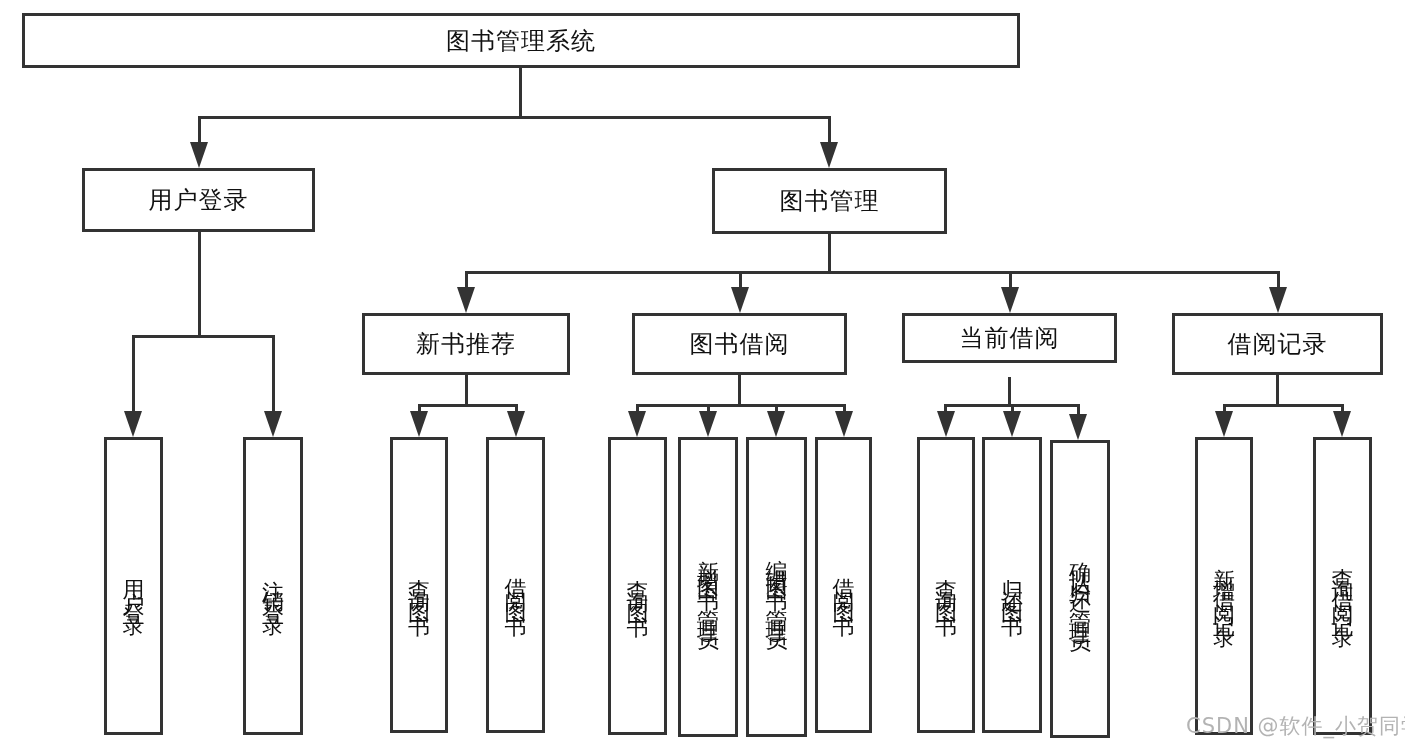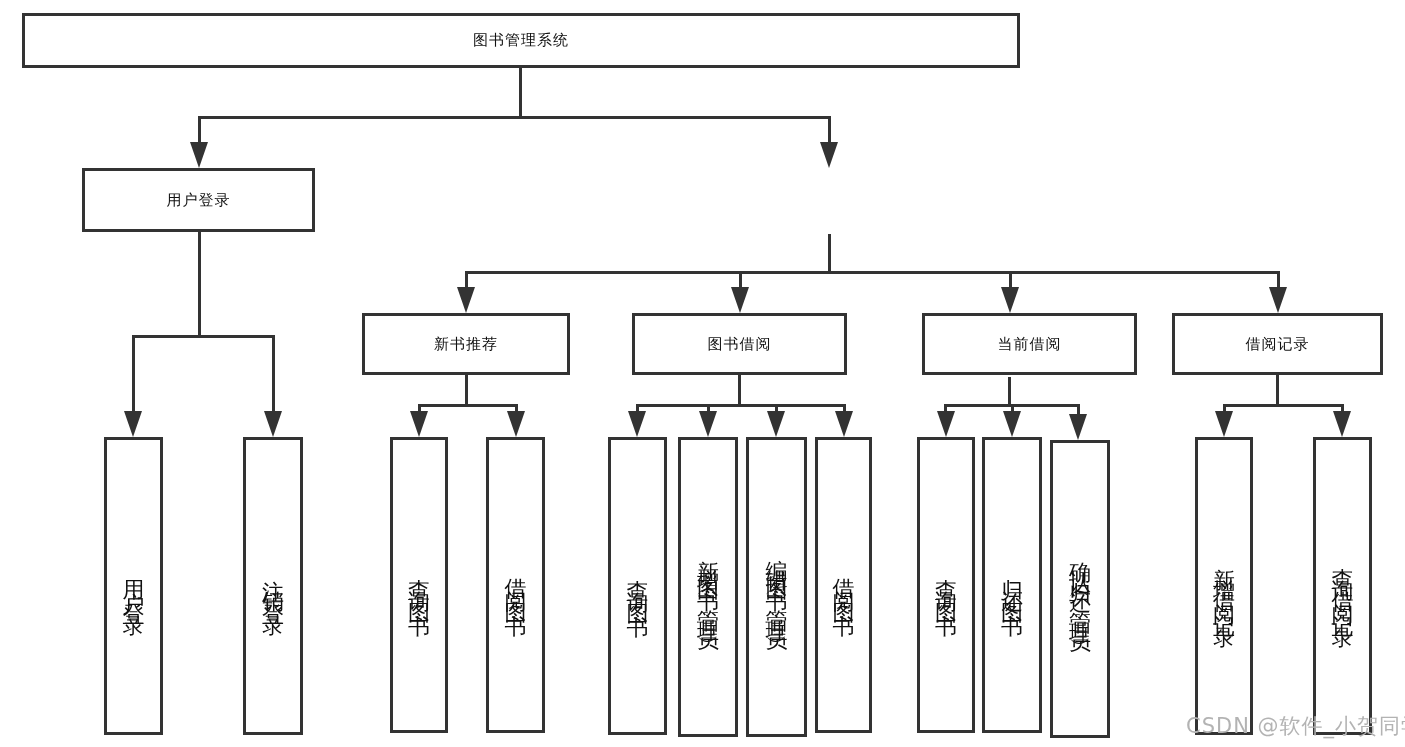--- a/index.html
+++ b/index.html
@@ -17,21 +17,21 @@
     font-family:"DejaVu Sans","Liberation Sans",sans-serif;
     color:var(--text);
     overflow:hidden;
   }
   .box{
     position:absolute;
     box-sizing:border-box;
     background:var(--boxfill);
     border:3px solid var(--line);
     display:flex;align-items:center;justify-content:center;
-    font-size:15px;
+    font-size:24px;
     letter-spacing:1px;
     white-space:nowrap;
     z-index:2;
     text-align:right;
   }
   .vbox{
     position:absolute;
     box-sizing:border-box;
     background:var(--boxfill);
     border:3px solid var(--line);
@@ -62,24 +62,25 @@
   }
 </style>
 </head>
 <body>
 
 <div id="stage">
 
   <div class="box" style="left:22px;top:13px;width:998px;height:55px;">图书管理系统</div>
 
   <div class="box" style="left:82px;top:168px;width:233px;height:64px;">用户登录</div>
+  <div class="box" style="left:712px;top:168px;width:235px;height:66px;">图书管理</div>
 
   <div class="box" style="left:632px;top:313px;width:215px;height:62px;">图书借阅</div>
   <div class="box" style="left:362px;top:313px;width:208px;height:62px;">新书推荐</div>
-  <div class="box" style="left:902px;top:313px;width:215px;height:62px;margin-left:20px;">当前借阅</div>
+  <div class="box" style="left:902px;top:313px;width:215px;height:50px;">当前借阅</div>
   <div class="box" style="left:1172px;top:313px;width:211px;height:62px;">借阅记录</div>
 
   <div class="vbox" style="left:104px;top:437px;width:59px;height:298px;">用户登录</div>
   <div class="vbox" style="left:243px;top:437px;width:60px;height:298px;">注销登录</div>
 
   <div class="vbox" style="left:390px;top:437px;width:58px;height:296px;">查询图书</div>
   <div class="vbox" style="left:486px;top:437px;width:59px;height:296px;">借阅图书</div>
 
   <div class="vbox" style="left:608px;top:437px;width:59px;height:298px;">查询图书</div>
   <div class="vbox tight" style="left:678px;top:437px;width:60px;height:300px;">新增图书（管理员）</div>

